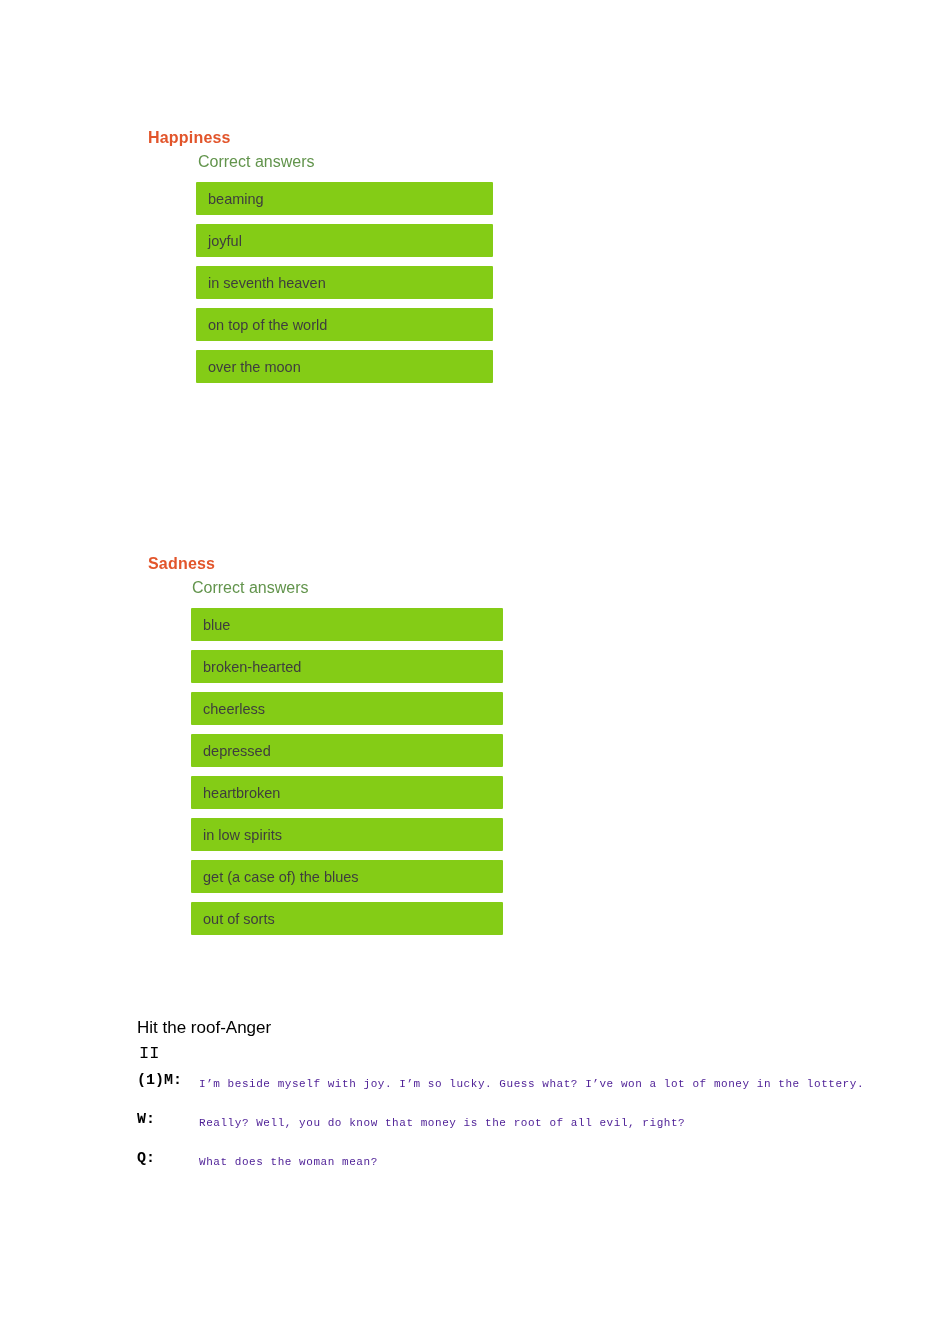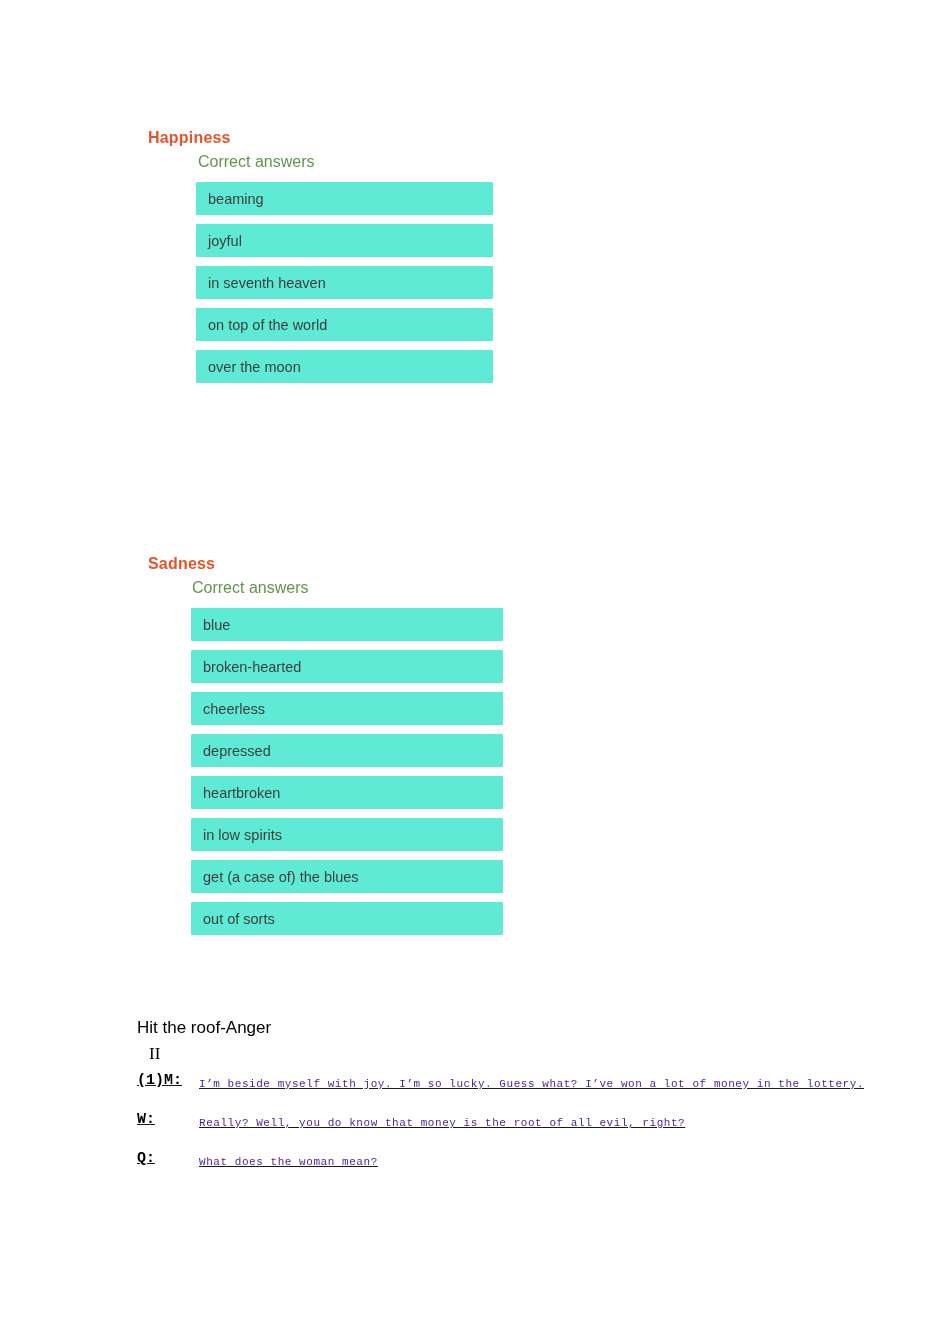--- a/index.html
+++ b/index.html
@@ -50,21 +50,21 @@
   }
   #group-happiness .correct-label { padding-left: 50px; }
   #group-sadness   .correct-label { padding-left: 44px; }
 
   .answer-list {
     list-style: none;
     margin: 0;
     padding: 0;
   }
   .answer-item {
-    background: #5eead4;
+    background: #84cc16;
     color: #3e3e3e;
     font-family: "Liberation Sans", sans-serif;
     font-size: 14.5px;
     line-height: 18px;
     height: 33px;
     box-sizing: border-box;
     padding: 8px 0 0 12px;
     margin-bottom: 9px;
     border-radius: 1px;
   }
@@ -81,32 +81,31 @@
     width: 790px;
   }
   .transcript-heading {
     font-family: "Liberation Sans", sans-serif;
     font-size: 17px;
     color: #000000;
     line-height: 24px;
     margin: 0 0 3px 0;
   }
   .section-numeral {
-    font-family: Liberation Serif, serif;
+    font-family: Liberation Mono, monospace;
     font-size: 17px;
     color: #000000;
     line-height: 22px;
-    margin: 0 0 4px 12px;
+    margin: 0 0 4px 2px;
   }
 
   .dialog-lines {
     font-family: "Liberation Mono", monospace;
     font-size: 15px;
     color: #1a1a1a;
-    text-decoration: underline;
   }
   .dialog-row {
     display: flex;
     align-items: flex-start;
     margin-bottom: 9px;
   }
   .speaker {
     flex: 0 0 62px;
     font-family: "Liberation Mono", monospace;
     font-size: 15px;

